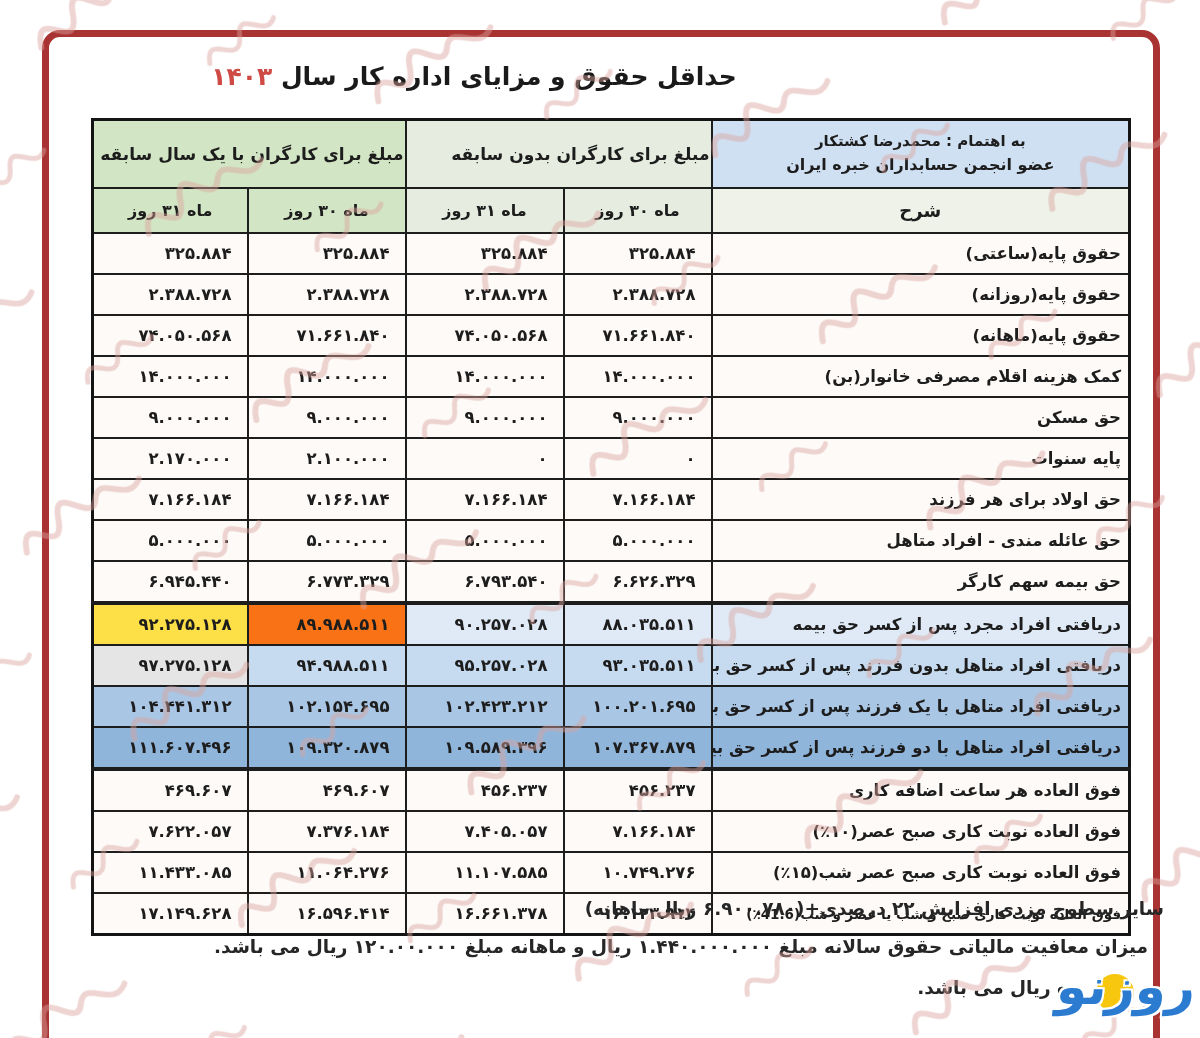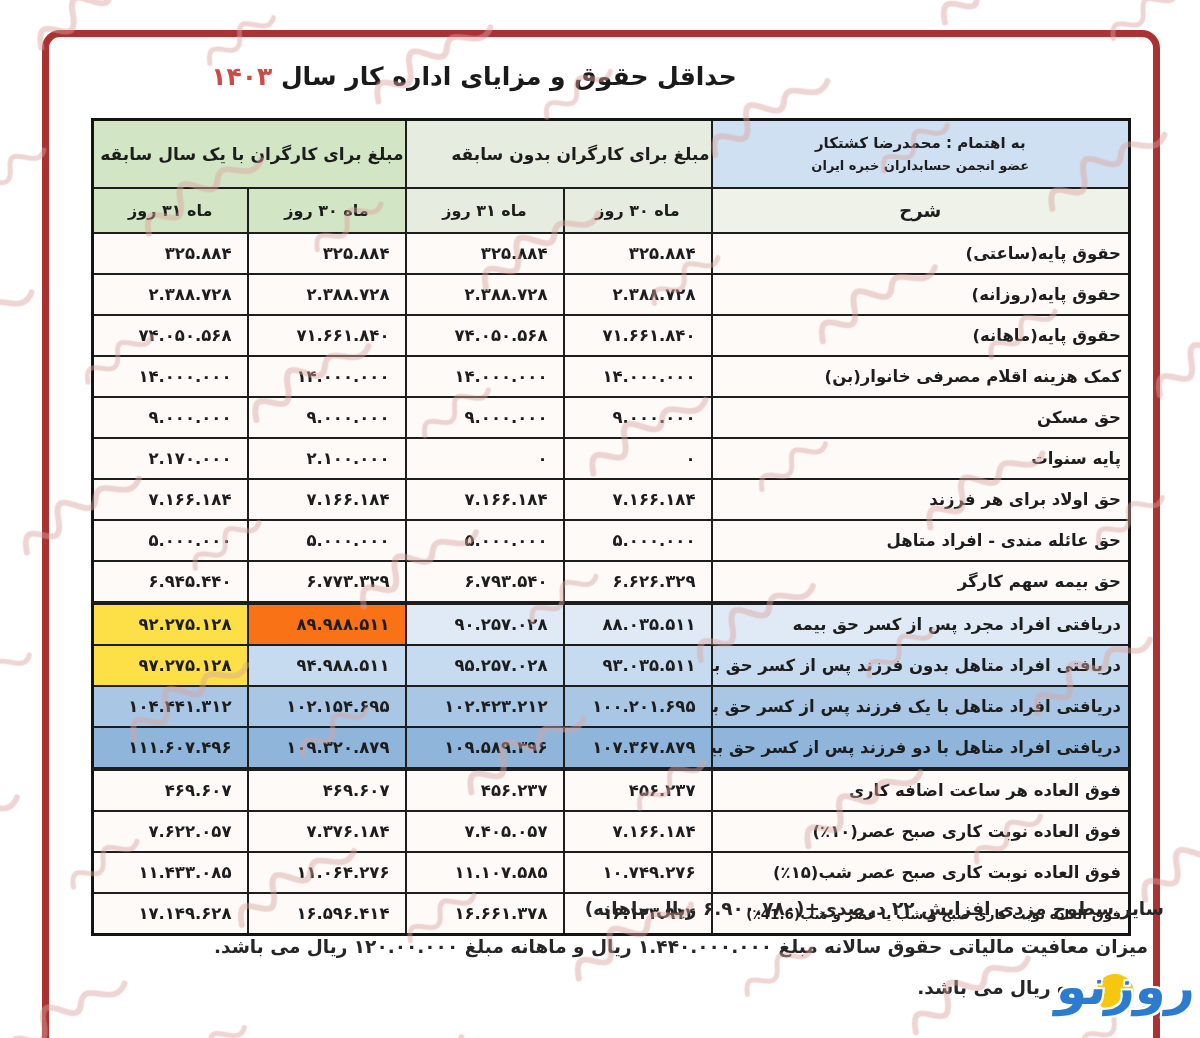--- a/index.html
+++ b/index.html
@@ -26,21 +26,21 @@
     border-collapse:collapse;table-layout:fixed;direction:rtl;
     border:3px solid #141414;
   }
   .main-table td{
     border:2px solid #1d1d1d;font-weight:bold;color:#1d1d1d;
     overflow:hidden;white-space:nowrap;
   }
   thead tr.r1 td{height:64px;}
   thead tr.r2 td{height:41px;}
   td.att{background:#cfe0f2;text-align:center;font-size:15px;line-height:1.55;}
-  td.att .att2{font-size:13px;}
+  td.att .att2{font-size:16px;}
   td.grp{text-align:right;font-size:17px;}
   .pale{background:#e6ede0;}
   .green{background:#d2e5c4;}
   td.desc{background:#eef2e8;text-align:center;font-size:18px;}
   td.sub{text-align:center;font-size:16px;}
   tbody td{height:39px;background:#fdfaf8;}
   tbody td.lbl{text-align:right;padding:0 7px 0 2px;font-size:16.5px;}
   tbody td.lbl.small{font-size:13.5px;}
   tbody td.num{text-align:right;padding:0 15px 0 2px;font-size:16.5px;letter-spacing:.5px;}
   tbody tr.thick td{border-top-width:4px;}
@@ -179,21 +179,21 @@
         <td class="num" style="background: rgb(223, 234, 246);">۸۸.۰۳۵.۵۱۱</td>
         <td class="num" style="background: rgb(223, 234, 246);">۹۰.۲۵۷.۰۲۸</td>
         <td class="num" style="background: #f97316; margin-left: 28px;">۸۹.۹۸۸.۵۱۱</td>
         <td class="num" style="background: #fde047;">۹۲.۲۷۵.۱۲۸</td>
       </tr>
       <tr>
         <td class="lbl" style="background: rgb(198, 219, 239);">دریافتی افراد متاهل بدون فرزند پس از کسر حق بیمه</td>
         <td class="num" style="background: rgb(198, 219, 239);">۹۳.۰۳۵.۵۱۱</td>
         <td class="num" style="background: rgb(198, 219, 239);">۹۵.۲۵۷.۰۲۸</td>
         <td class="num" style="background: rgb(198, 219, 239);">۹۴.۹۸۸.۵۱۱</td>
-        <td class="num" style="background: #fde047; padding-left: 22px;">۹۷.۲۷۵.۱۲۸</td>
+        <td class="num" style="background: #e5e5e5; padding-left: 22px;">۹۷.۲۷۵.۱۲۸</td>
       </tr>
       <tr>
         <td class="lbl" style="background: rgb(169, 198, 229);">دریافتی افراد متاهل با یک فرزند پس از کسر حق بیمه</td>
         <td class="num" style="background: rgb(169, 198, 229);">۱۰۰.۲۰۱.۶۹۵</td>
         <td class="num" style="background: rgb(169, 198, 229);">۱۰۲.۴۲۳.۲۱۲</td>
         <td class="num" style="background: rgb(169, 198, 229);">۱۰۲.۱۵۴.۶۹۵</td>
         <td class="num" style="background: rgb(169, 198, 229);">۱۰۴.۴۴۱.۳۱۲</td>
       </tr>
       <tr>
         <td class="lbl" style="background: rgb(144, 181, 219);">دریافتی افراد متاهل با دو فرزند پس از کسر حق بیمه</td>

